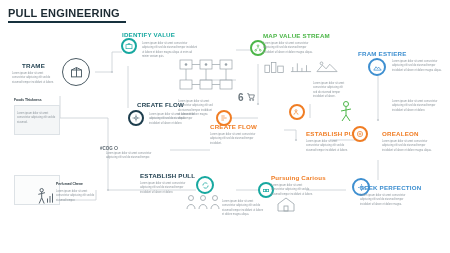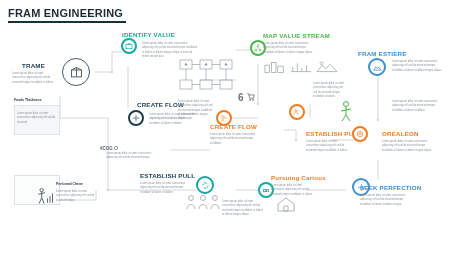--- a/index.html
+++ b/index.html
@@ -50,21 +50,21 @@
   }
 
   .iconbox{position:absolute;display:flex;align-items:center;justify-content:center;}
   .iconbox svg{display:block;}
 </style>
 </head>
 <body>
 
 <div class="canvas">
 
-  <div class="title">FRAM ENGINEERING</div>
+  <div class="title">PULL ENGINEERING</div>
   <div class="title-rule"></div>
 
   <svg class="svg-layer" viewBox="0 0 450 253">
     <g fill="none" stroke="#c8ced3" stroke-width="0.8">
 
       <path d="M95 72 L112 72 L112 52 L122 52"></path>
 
       <path d="M128 66 L128 108"></path>
 
       <path d="M150 118 L176 118"></path>

